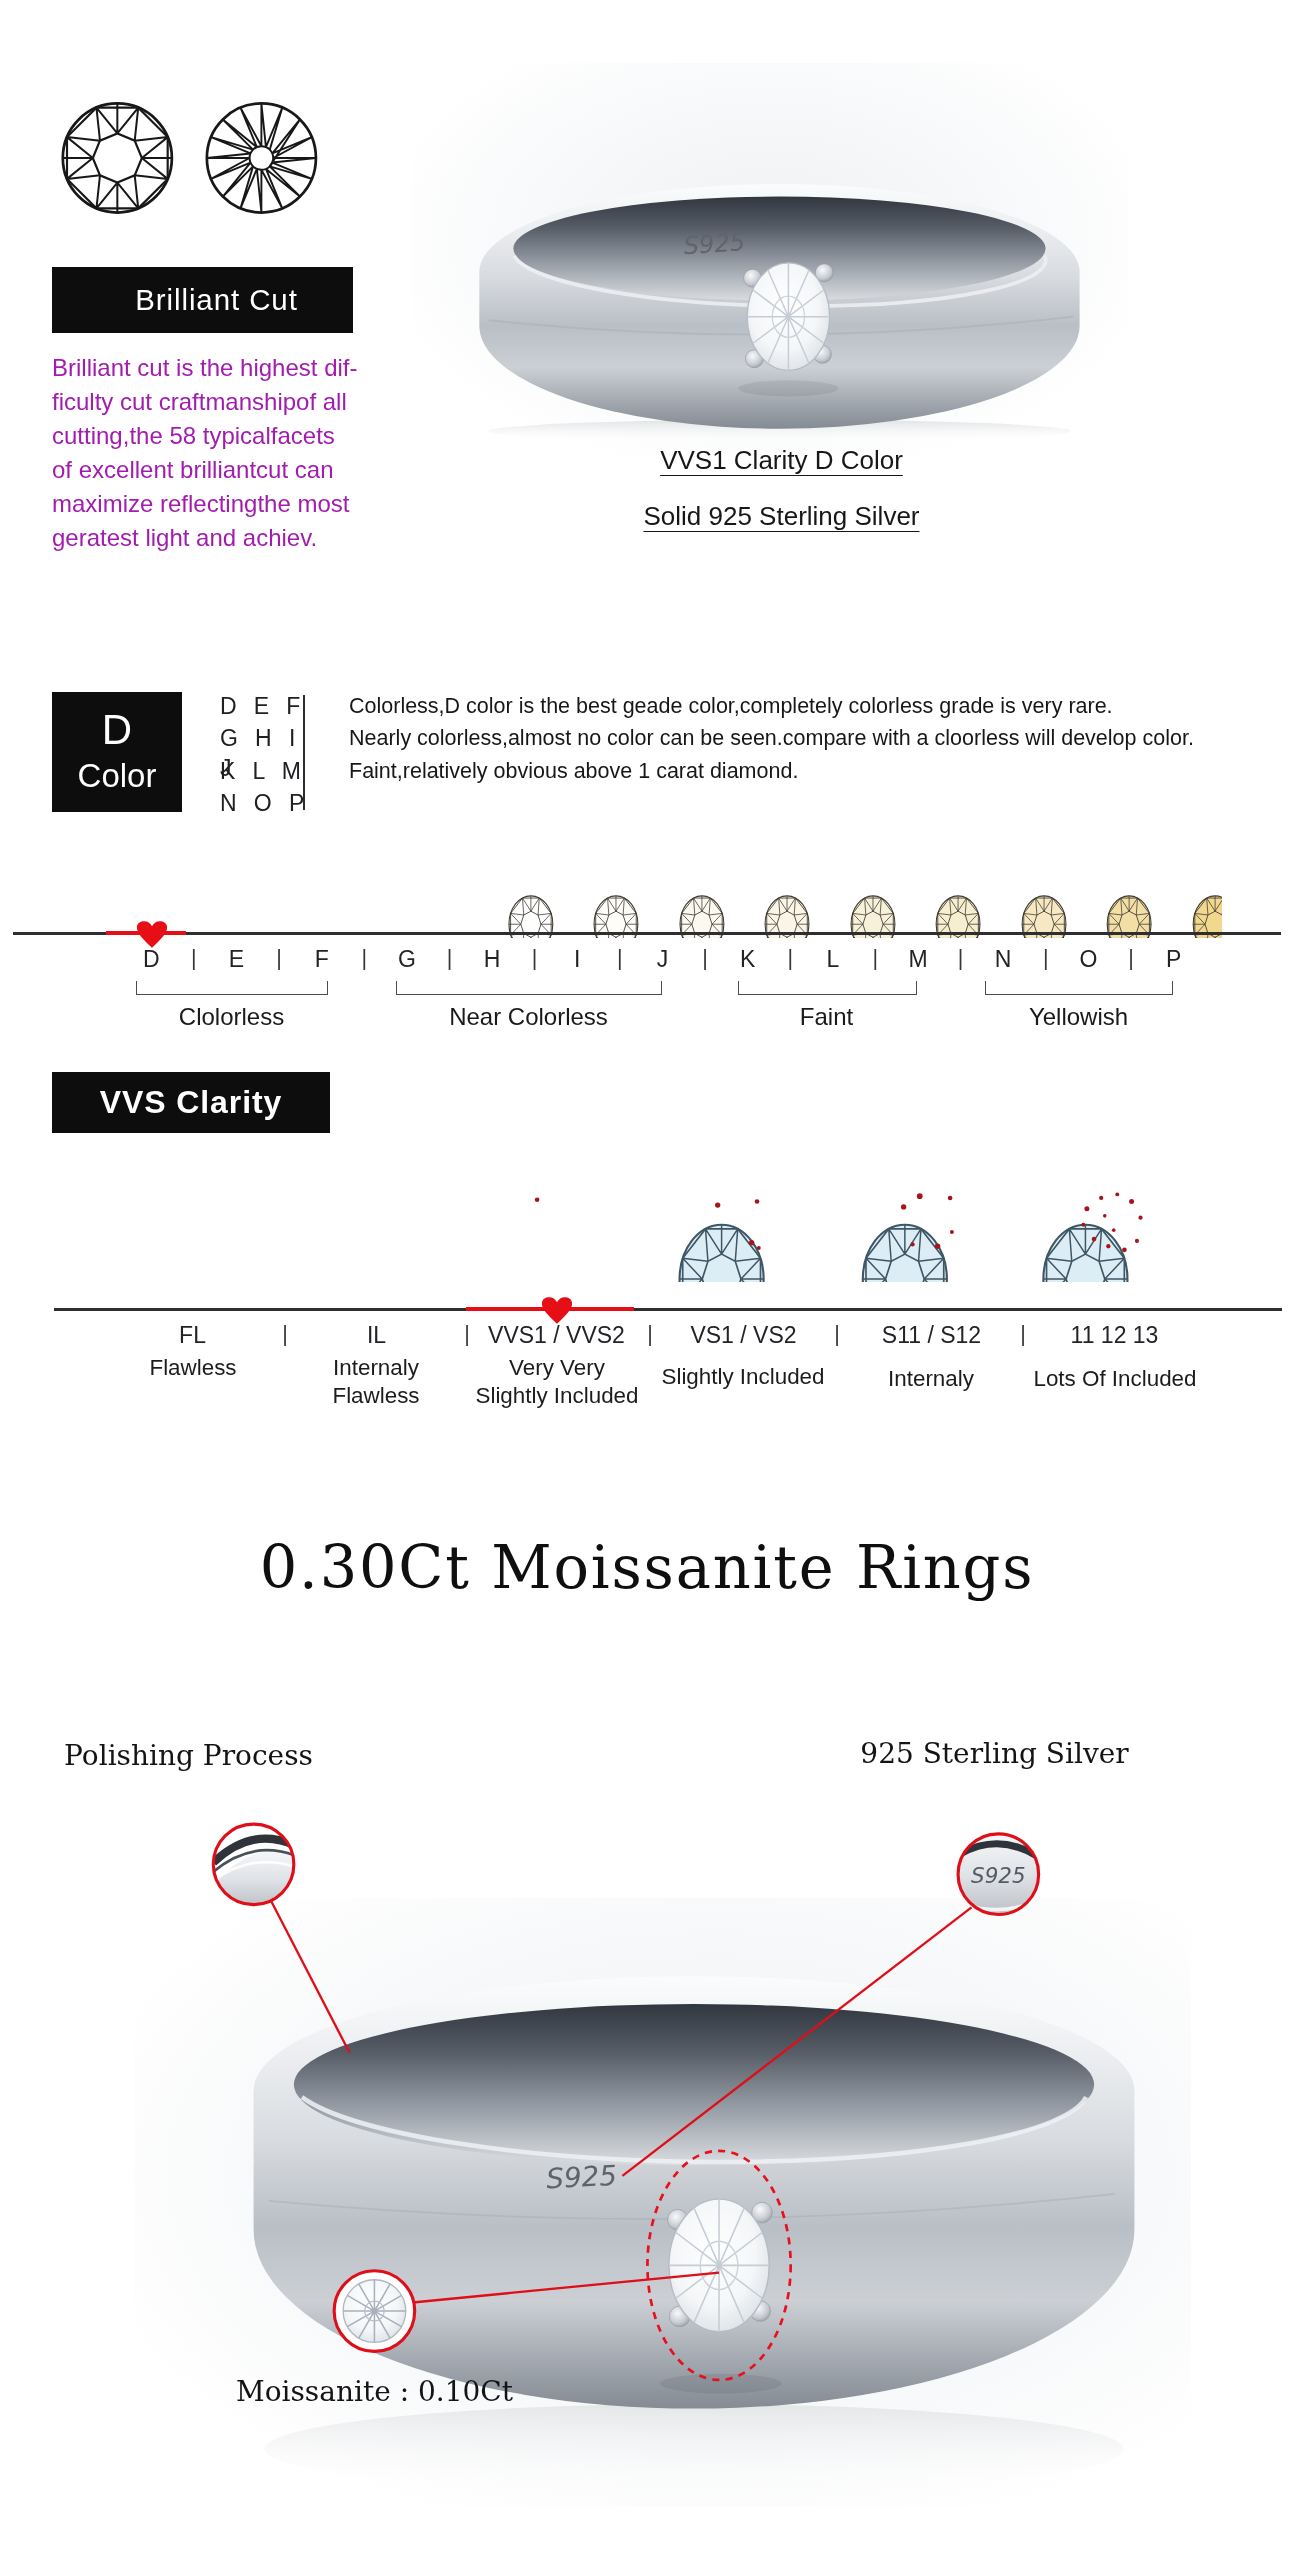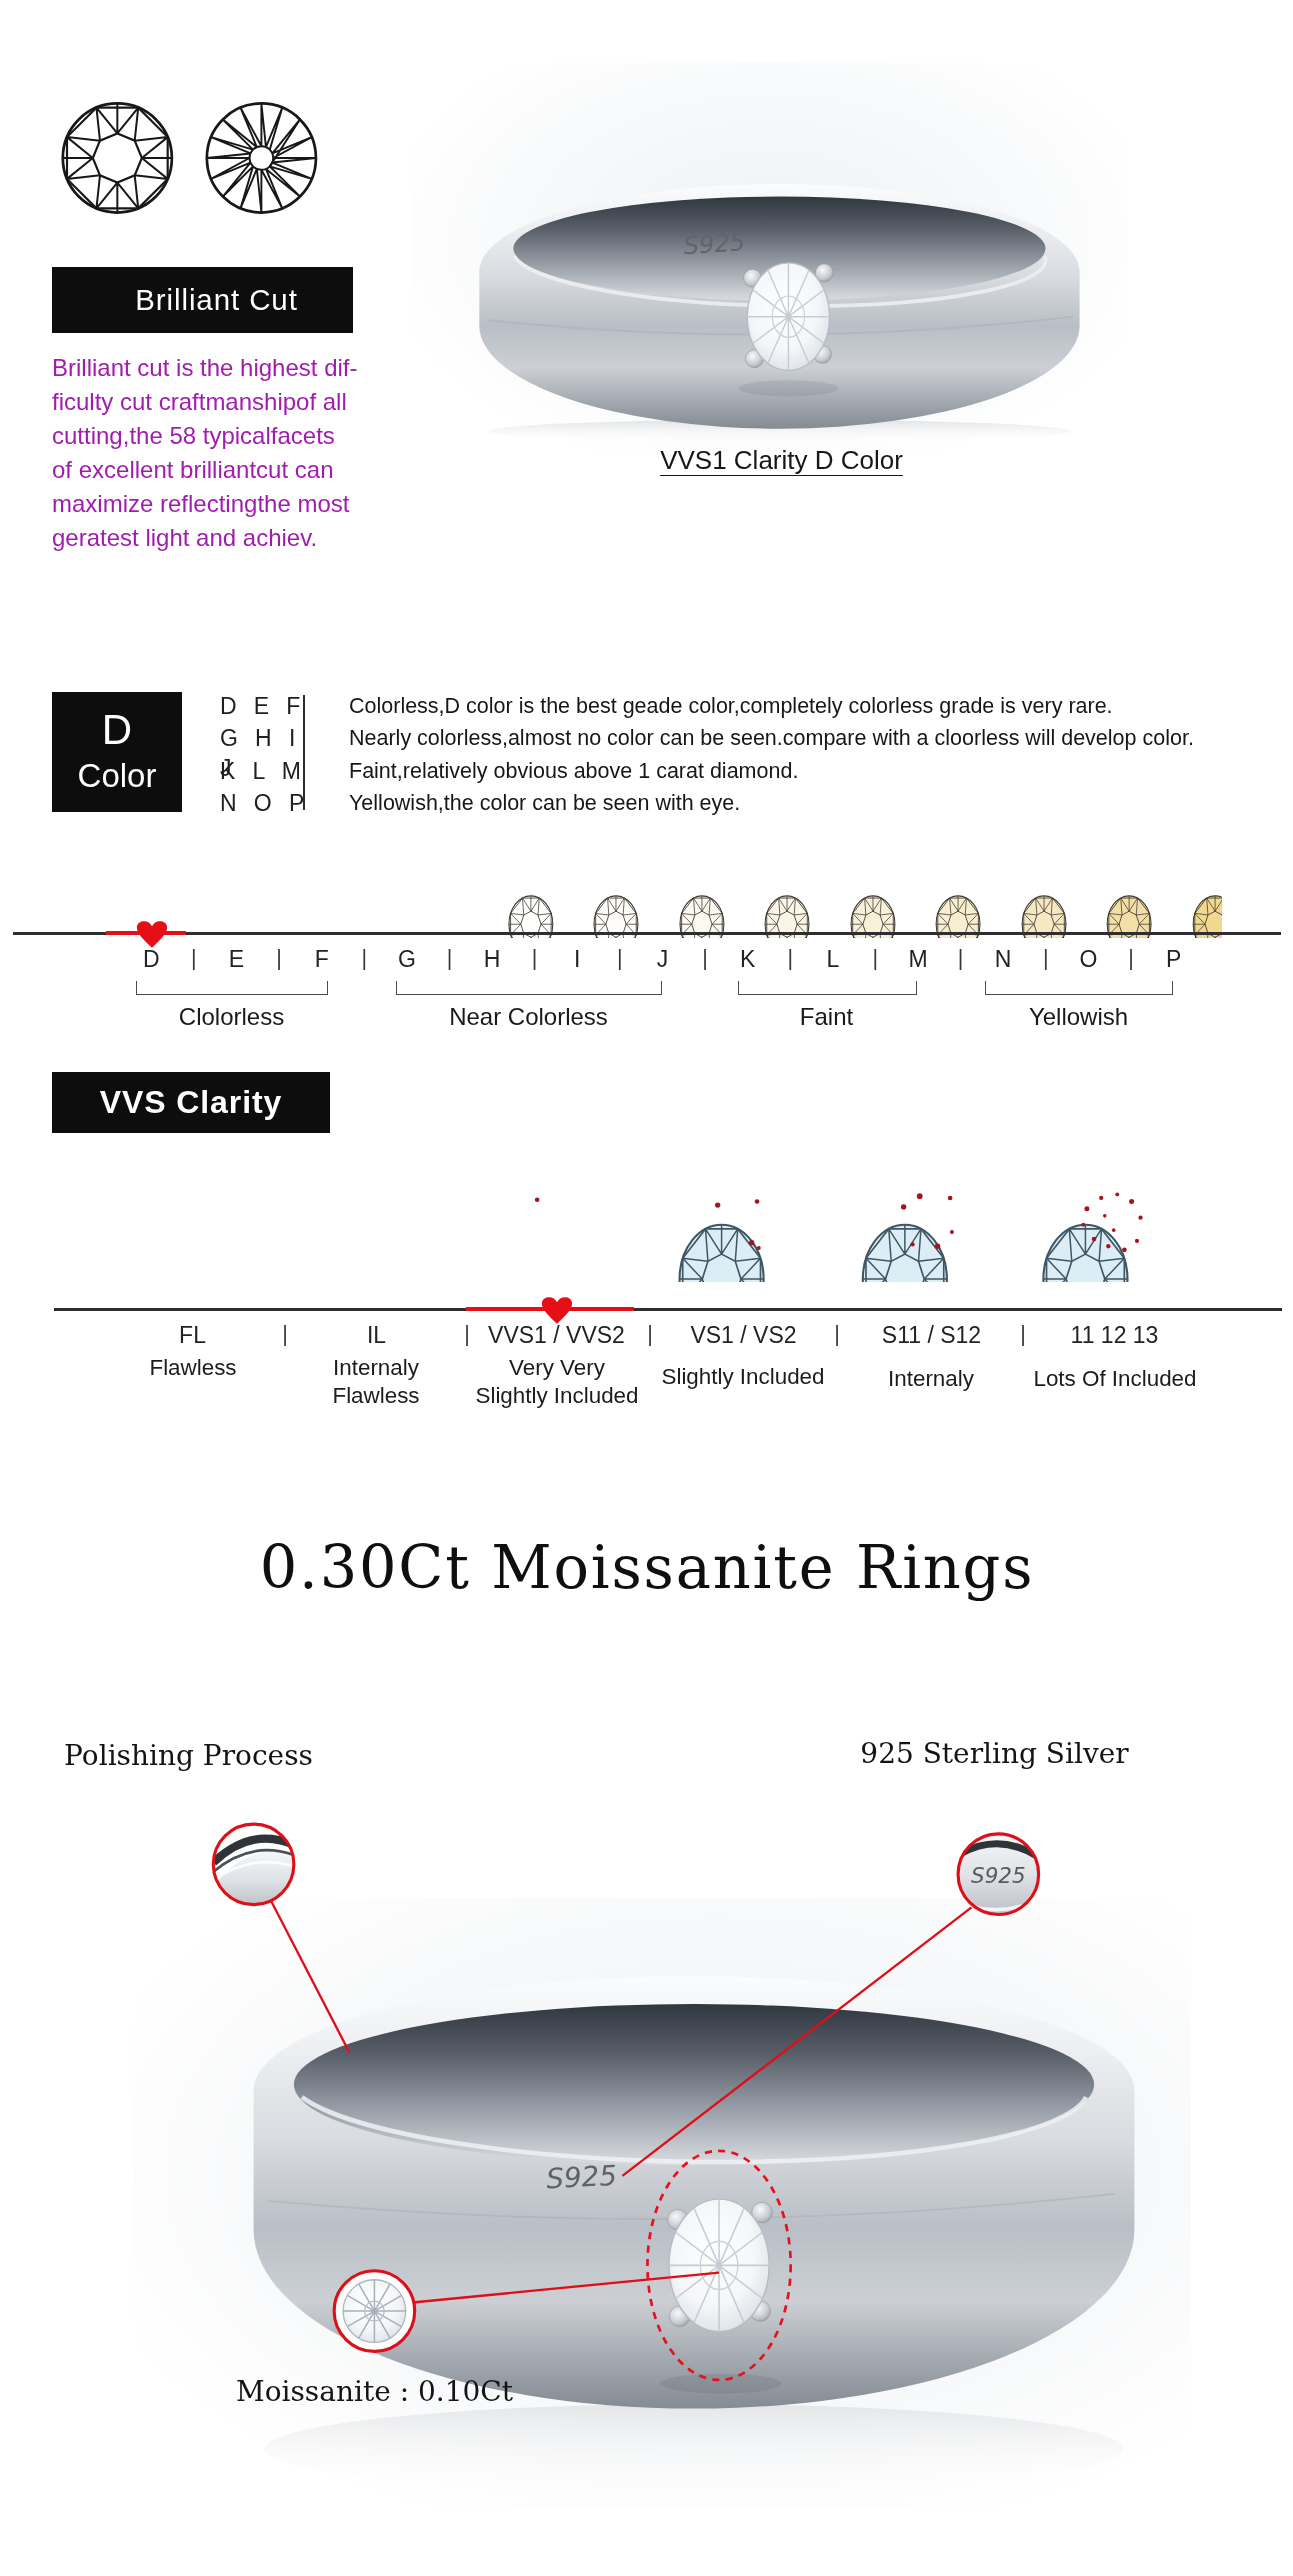--- a/index.html
+++ b/index.html
@@ -169,36 +169,36 @@
     <circle cx="428" cy="210" r="10" fill="url(#gProng)" stroke="#8b9199" stroke-width="0.6"></circle>
     <g transform="translate(390,168)">
       <ellipse rx="46" ry="60" fill="url(#gStone)" stroke="#b6bcc5" stroke-width="1.5"></ellipse>
       <path fill="none" stroke="#c6ccd4" stroke-width="1.6" d="M0,0L46,0 M0,0L39.8,30 M0,0L23,52 M0,0L0,60 M0,0L-23,52 M0,0L-39.8,30 M0,0L-46,0 M0,0L-39.8,-30 M0,0L-23,-52 M0,0L0,-60 M0,0L23,-52 M0,0L39.8,-30"></path>
       <ellipse rx="18" ry="23" fill="none" stroke="#ccd2d9" stroke-width="1.4"></ellipse>
     </g>
   </svg>
 
   <div class="abs features">
     <div class="f-line"><span>VVS1 Clarity D Color</span></div>
+    <div class="f-line"><span>Solid 925 Sterling Silver</span></div>
   </div>
 
   <div class="blackbox dcolor-box">
     <div class="t1">D</div>
     <div class="t2">Color</div>
   </div>
 
   <div class="abs grade-row grade-letters" style="top:691px">D E F</div>
   <div class="abs grade-row grade-letters" style="top:723px">G H I J</div>
   <div class="abs grade-row grade-letters" style="top:756px">K L M</div>
   <div class="abs grade-row grade-letters" style="top:788px">N O P</div>
   <div class="vdivider"></div>
   <div class="abs grade-row grade-desc" style="top:723px">Nearly colorless,almost no color can be seen.compare with a cloorless will develop color.</div>
   <div class="abs grade-row grade-desc" style="top:691px">Colorless,D color is the best geade color,completely colorless grade is very rare.</div>
   <div class="abs grade-row grade-desc" style="top:756px">Faint,relatively obvious above 1 carat diamond.</div>
-  <div class="abs grade-row grade-desc" style="top:788px">Yellowish,the color can be seen with eye.</div>
 
   <svg class="abs" style="left:107px;top:852px;color:#3e3a31" width="1115" height="86" viewBox="0 0 1245 96">
     <use href="#ovalcut" transform="translate(50,48) scale(0.68)" fill="#ffffff"></use>
     <use href="#ovalcut" transform="translate(145,48) scale(0.68)" fill="#fefdf9"></use>
     <use href="#ovalcut" transform="translate(241,48) scale(0.68)" fill="#fcf9f1"></use>
     <use href="#ovalcut" transform="translate(336,48) scale(0.68)" fill="#faf5e6"></use>
     <use href="#ovalcut" transform="translate(432,48) scale(0.68)" fill="#f8f1da"></use>
     <use href="#ovalcut" transform="translate(527,48) scale(0.68)" fill="#f7edcf"></use>
     <use href="#ovalcut" transform="translate(623,48) scale(0.68)" fill="#f5e8c2"></use>
     <use href="#ovalcut" transform="translate(718,48) scale(0.68)" fill="#f3dfa6"></use>

